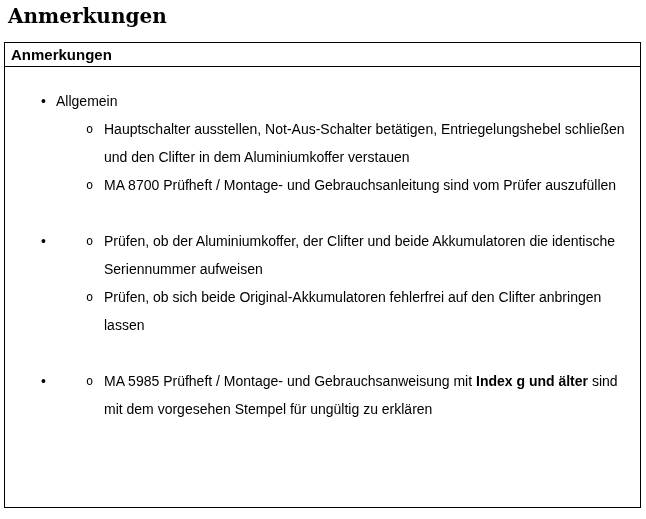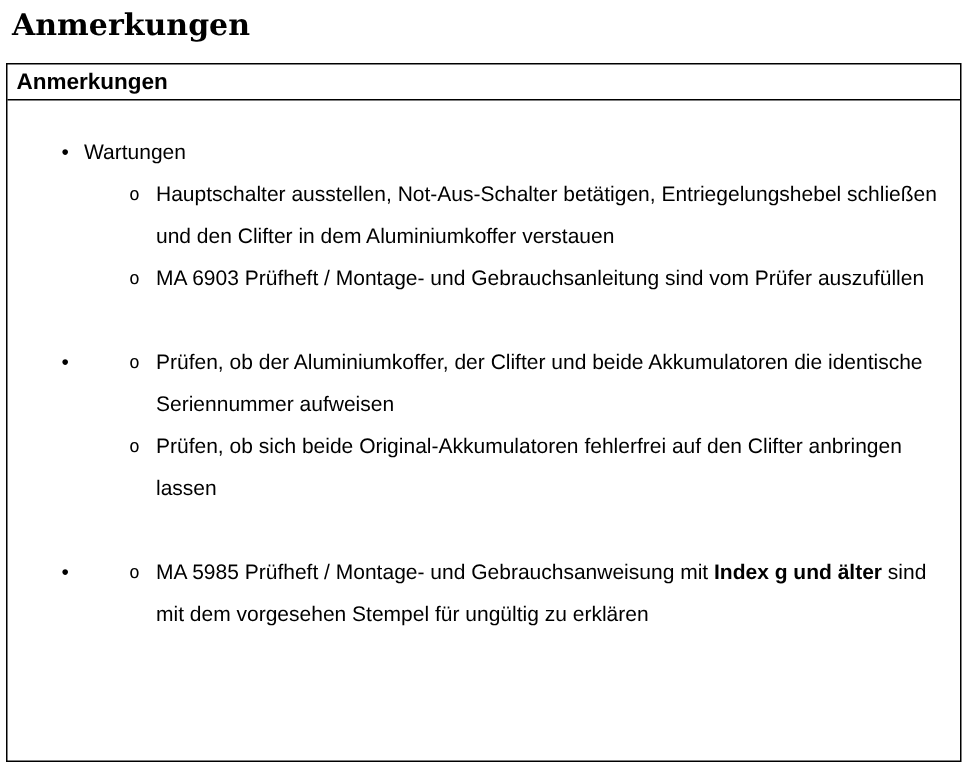--- a/index.html
+++ b/index.html
@@ -81,23 +81,23 @@
 </head>
 <body>
 
 <div class="page">
   <h1 class="doc-title">Anmerkungen</h1>
 
   <div class="notes-table">
     <div class="notes-header">Anmerkungen</div>
     <div class="notes-body" id="notes-body">
         <div class="section">
-          <div class="row label-row"><span class="marker-l1">•</span><span>Wartungen</span></div>
+          <div class="row label-row"><span class="marker-l1">•</span><span>Allgemein</span></div>
           <div class="row item-row"><span class="marker-l2">o</span><span>Hauptschalter ausstellen, Not-Aus-Schalter betätigen, Entriegelungshebel schließen und den Clifter in dem Aluminiumkoffer verstauen</span></div>
-          <div class="row item-row"><span class="marker-l2">o</span><span>MA 6903 Prüfheft / Montage- und Gebrauchsanleitung sind vom Prüfer auszufüllen</span></div>
+          <div class="row item-row"><span class="marker-l2">o</span><span>MA 8700 Prüfheft / Montage- und Gebrauchsanleitung sind vom Prüfer auszufüllen</span></div>
         </div>
         <div class="section">
           <div class="row label-row"><span class="marker-l1">•</span></div>
           <div class="row item-row"><span class="marker-l2">o</span><span>Prüfen, ob der Aluminiumkoffer, der Clifter und beide Akkumulatoren die identische Seriennummer aufweisen</span></div>
           <div class="row item-row"><span class="marker-l2">o</span><span>Prüfen, ob sich beide Original-Akkumulatoren fehlerfrei auf den Clifter an­bringen lassen</span></div>
         </div>
         <div class="section">
           <div class="row label-row"><span class="marker-l1">•</span></div>
           <div class="row item-row"><span class="marker-l2">o</span><span>MA 5985 Prüfheft / Montage- und Gebrauchsanweisung mit </span><span class="bold">Index g und älter</span><span> sind mit dem vorgesehen Stempel für ungültig zu erklären</span></div>
         </div>

